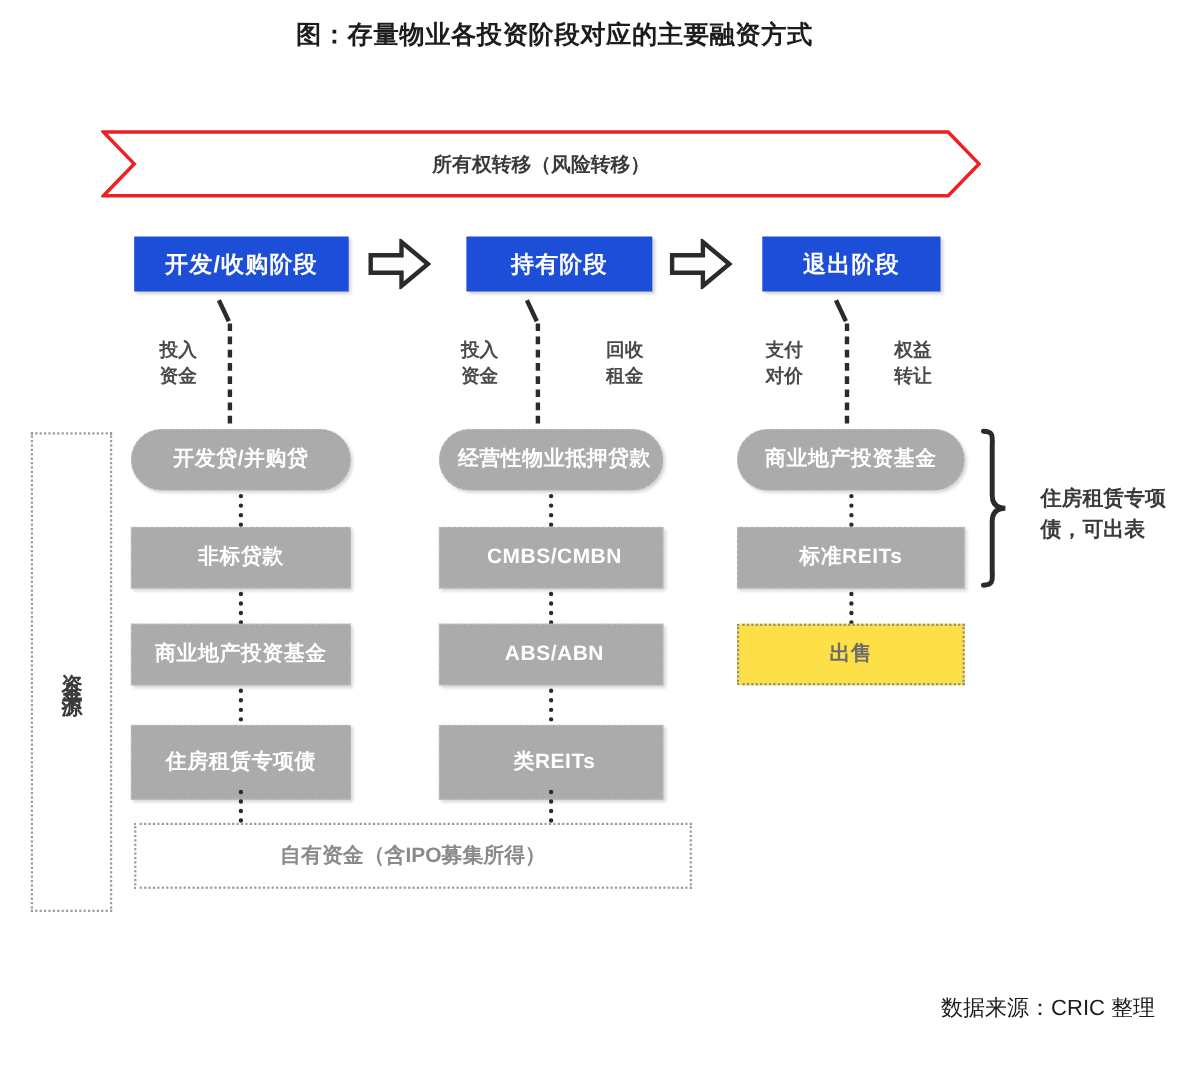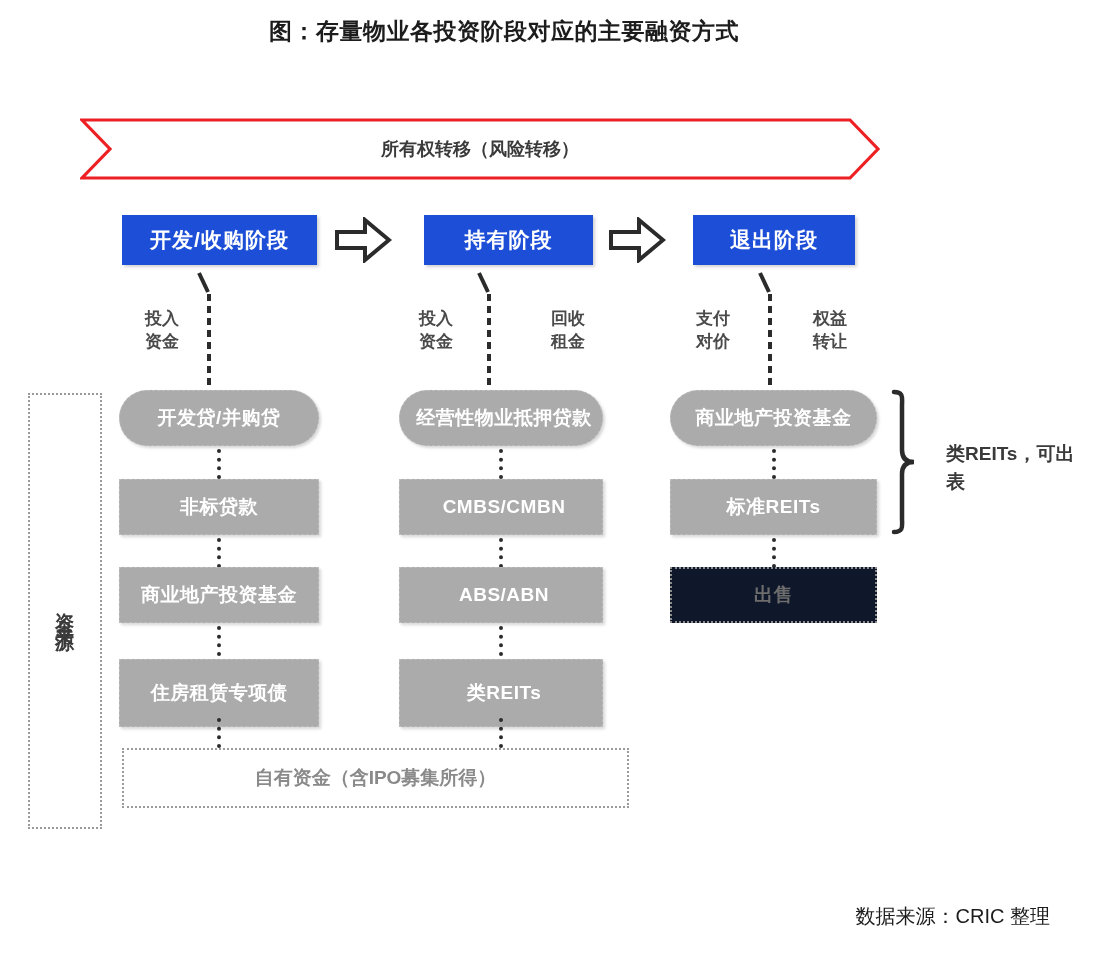--- a/index.html
+++ b/index.html
@@ -25,21 +25,21 @@
     text-align: center;
     font-size: 23px;
     font-weight: bold;
     letter-spacing: 0.5px;
     color: #1c1c1c;
   }
 
   
   #ownership-banner {
     position: absolute;
-    left: 80px;
+    left: 92px;
     top: 118px;
     width: 800px;
     height: 62px;
   }
   #ownership-banner svg {
     position: absolute;
     inset: 0;
   }
   #ownership-banner .banner-text {
     position: absolute;
@@ -119,21 +119,21 @@
     color: #ffffff;
     font-size: 19px;
     font-weight: bold;
     line-height: 1.22;
     letter-spacing: 0.5px;
     box-shadow: 2px 2px 3px rgba(0,0,0,0.16);
     padding: 0 6px;
     box-sizing: border-box;
   }
   .instrument-box.ghost {
-    background: #0f172a;
+    background: #fde047;
     border: 2px dotted #8d8d8d;
     color: #6d6d6d;
     font-weight: bold;
     box-shadow: none;
   }
 
   
   .col-0 { left: 119px; width: 200px; }
   .col-1 { left: 399px; width: 204px; padding-left: 12px; }
   .col-2 { left: 670px; width: 207px; }
@@ -313,21 +313,21 @@
 <div class="box-connector conn-col-2 conn-r0"></div>
 <div class="instrument-box col-2 row-1">标准REITs</div>
 <div class="box-connector conn-col-2 conn-r1"></div>
 <div class="instrument-box ghost col-2 row-2">出售</div>
 
 <div id="brace-wrap">
   <svg width="34" height="148" viewBox="0 0 34 148">
     <path d="M6 4 C16 4 14 10 14 18 L14 62 C14 70 18 74 26 74 C18 74 14 78 14 86 L14 130 C14 138 16 144 6 144" fill="none" stroke="#2b2b2b" stroke-width="4.5" stroke-linecap="round"></path>
   </svg>
 </div>
-<div id="brace-note">类REITs，可出表</div>
+<div id="brace-note">住房租赁专项债，可出表</div>
 
 <div id="funding-source-col">
   <div id="funding-source-label">资金来源</div>
 </div>
 
 <div id="own-funds-box">自有资金（含IPO募集所得）</div>
 
 <div id="source-note">数据来源：CRIC 整理</div>
 
 </body></html>

